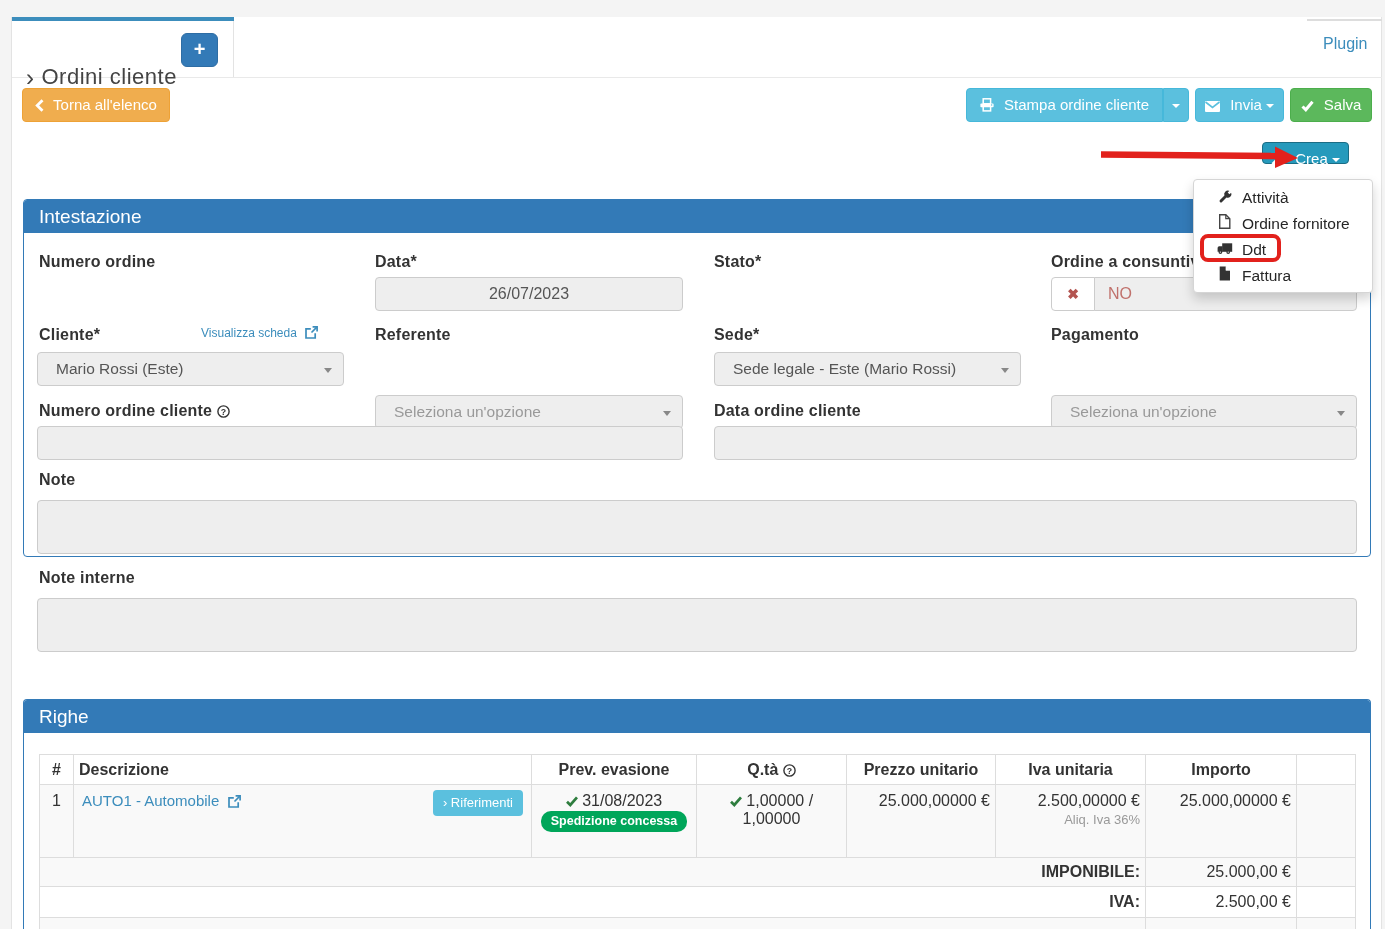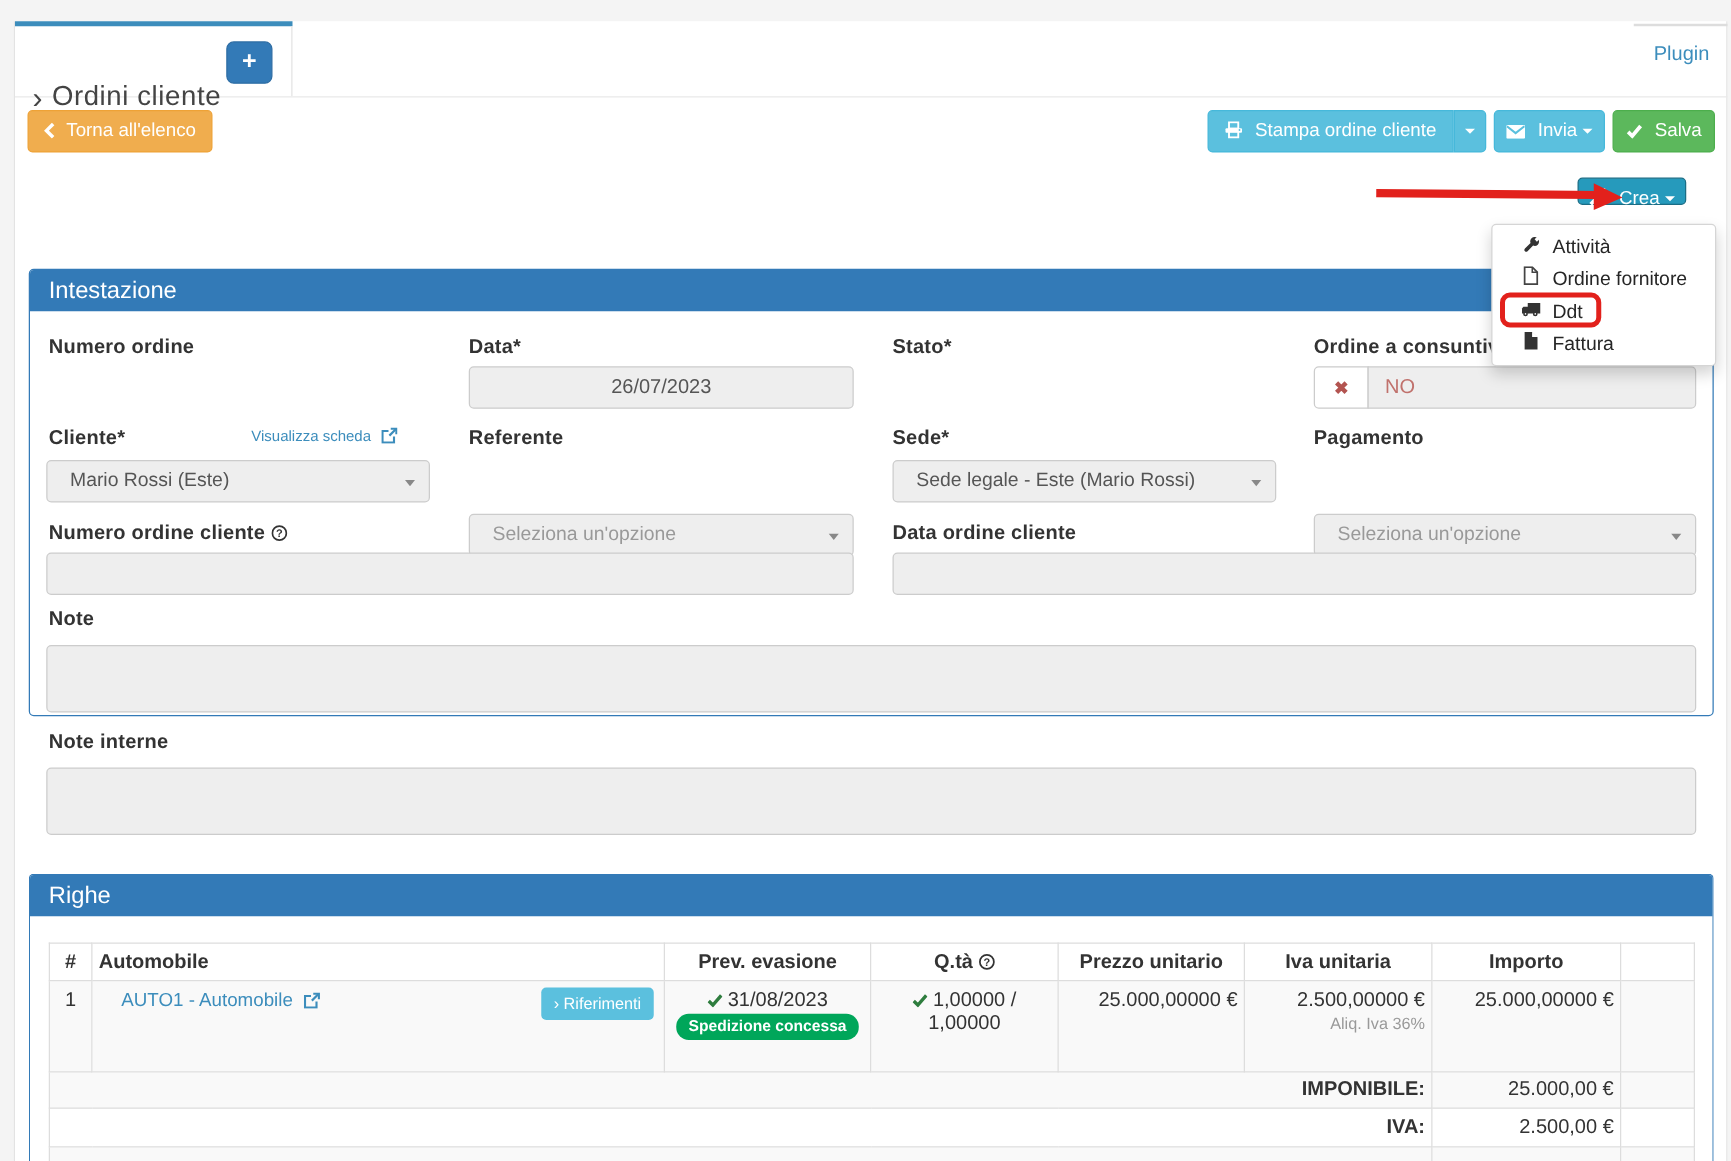--- a/index.html
+++ b/index.html
@@ -99,21 +99,21 @@
           <circle cx="11.2" cy="10.1" r="0.65" fill="#fff"></circle>
         </svg></span>Ddt</div>
 <div class="mitem"><span class="mico"><svg width="13" height="15" viewBox="0 0 13 15">
           <path fill="#333" d="M1.7 0.5 h6 l4.3 4.3 V14.5 H1.7z"></path>
           <path d="M7.9 0.5 v4.1 h4.1" fill="#fff" stroke="#fff" stroke-width="0" opacity="1" transform="translate(0,0)"></path>
           <path d="M7.7 0.3 v4.3 h4.4 l-4.4 -4.3z" fill="#fff" opacity="0.85"></path>
         </svg></span>Fattura</div>
 </div>
 <div class="abs redbox"></div>
 
-<div class="panel" style="left:23px; top:215px; width:1348px; height:358px;">
+<div class="panel" style="left:23px; top:199px; width:1348px; height:358px;">
 <div class="phead">Intestazione</div>
 <div class="lbl" style="left:15px; top:53px;">Numero ordine</div>
 <div class="lbl" style="left:351px; top:53px;">Data*</div>
 <div class="lbl" style="left:690px; top:53px;">Stato*</div>
 <div class="lbl" style="left:1027px; top:53px;">Ordine a consuntivo</div>
 <div class="inp" style="left:351px; top:77px; width:308px;">26/07/2023</div>
 <div class="abs" style="left:1027px; top:77px; width:44px; height:34px; background:#fff; border:1px solid #ccc; border-radius:4px 0 0 4px; text-align:center; line-height:32px; color:#b35450; font-weight:bold; font-size:14px;">✖</div>
 <div class="inp" style="left:1070px; top:77px; width:263px; border-radius:0 4px 4px 0; text-align:left; padding-left:13px; color:#c0716c;">NO</div>
 
 <div class="lbl" style="left:15px; top:126px;">Cliente*</div>
@@ -153,34 +153,34 @@
         <col style="width:165px">
         <col style="width:150px">
         <col style="width:149px">
         <col style="width:150px">
         <col style="width:151px">
         <col>
       </colgroup>
 <tbody>
         <tr style="height:30px; font-weight:bold;">
 <td style="text-align:center;">#</td>
-<td style="padding-left:5px;">Automobile</td>
+<td style="padding-left:5px;">Descrizione</td>
 <td style="text-align:center;">Prev. evasione</td>
 <td style="text-align:center;">Q.tà <svg style="display:inline-block; vertical-align:-2px;" width="13" height="13" viewBox="0 0 13 13">
               <circle cx="6.5" cy="6.5" r="5.6" fill="none" stroke="#333" stroke-width="1.4"></circle>
               <text x="6.5" y="9.6" text-anchor="middle" font-size="8.8" font-weight="bold" font-family="Liberation Sans" fill="#333">?</text>
             </svg></td>
 <td style="text-align:center;">Prezzo unitario</td>
 <td style="text-align:center;">Iva unitaria</td>
 <td style="text-align:center;">Importo</td>
 <td></td>
 </tr>
 <tr style="height:73px; background:#f9f9f9; vertical-align:top;">
 <td style="text-align:center; padding-top:7px;">1</td>
-<td style="padding:7px 8px 0 8px; position:relative;"><span class="link" style="font-size:15px;margin-left:15px;">AUTO1 - Automobile <svg class="ico" width="13" height="13" viewBox="0 0 13 13" style="margin-left:5px;">
+<td style="padding:7px 8px 0 8px; position:relative;"><span class="link" style="font-size:15px;">AUTO1 - Automobile <svg class="ico" width="13" height="13" viewBox="0 0 13 13" style="margin-left:5px;">
                 <path d="M10.2 7.2 V12 H1 V2.8 H5.8" fill="none" stroke="#3c8dbc" stroke-width="1.7"></path>
                 <path d="M7.6 0.9 H12.1 V5.4" fill="none" stroke="#3c8dbc" stroke-width="1.7"></path>
                 <path d="M11.6 1.4 L6.5 6.5" stroke="#3c8dbc" stroke-width="1.7"></path>
               </svg></span><span style="position:absolute; right:8px; top:5px; background:#5bc0de; color:#fff; font-size:13px; border-radius:4px; padding:4px 10px; line-height:18px;">› Riferimenti</span></td>
 <td style="text-align:center; padding-top:7px;"><svg style="display:inline-block; vertical-align:-1px;" width="12" height="11" viewBox="0 0 12 11">
               <path d="M1 5.8 L4.3 9 L11 1.3" stroke="#2e7d3e" stroke-width="2.7" fill="none"></path>
             </svg> 31/08/2023<br><span style="display:inline-block; margin-top:1px; background:#00a65a; color:#fff; font-size:12.5px; font-weight:bold; border-radius:10px; padding:3px 10px; line-height:15px;">Spedizione concessa</span></td>
 <td style="text-align:center; padding-top:7px;"><svg style="display:inline-block; vertical-align:-1px;" width="12" height="11" viewBox="0 0 12 11">
               <path d="M1 5.8 L4.3 9 L11 1.3" stroke="#2e7d3e" stroke-width="2.7" fill="none"></path>
             </svg> 1,00000 /<br>1,00000</td>

